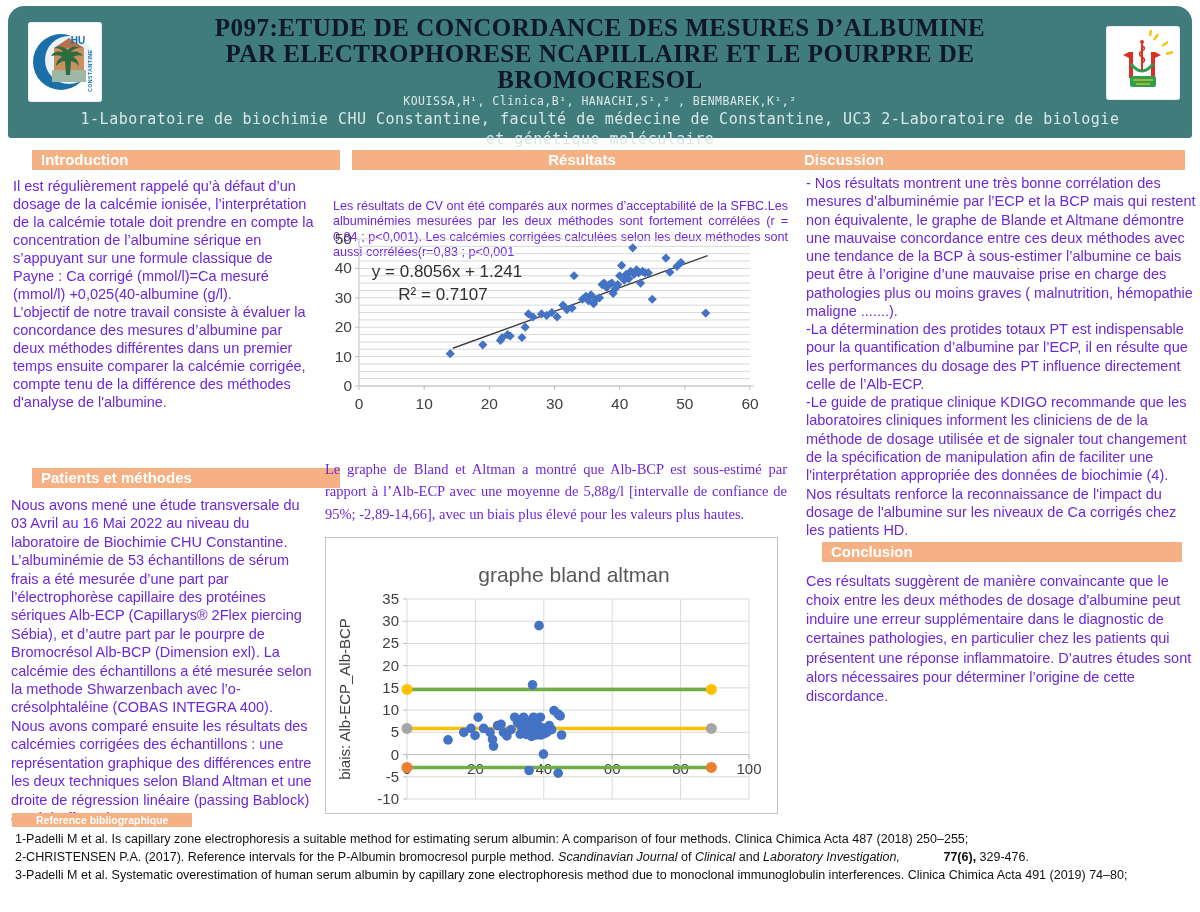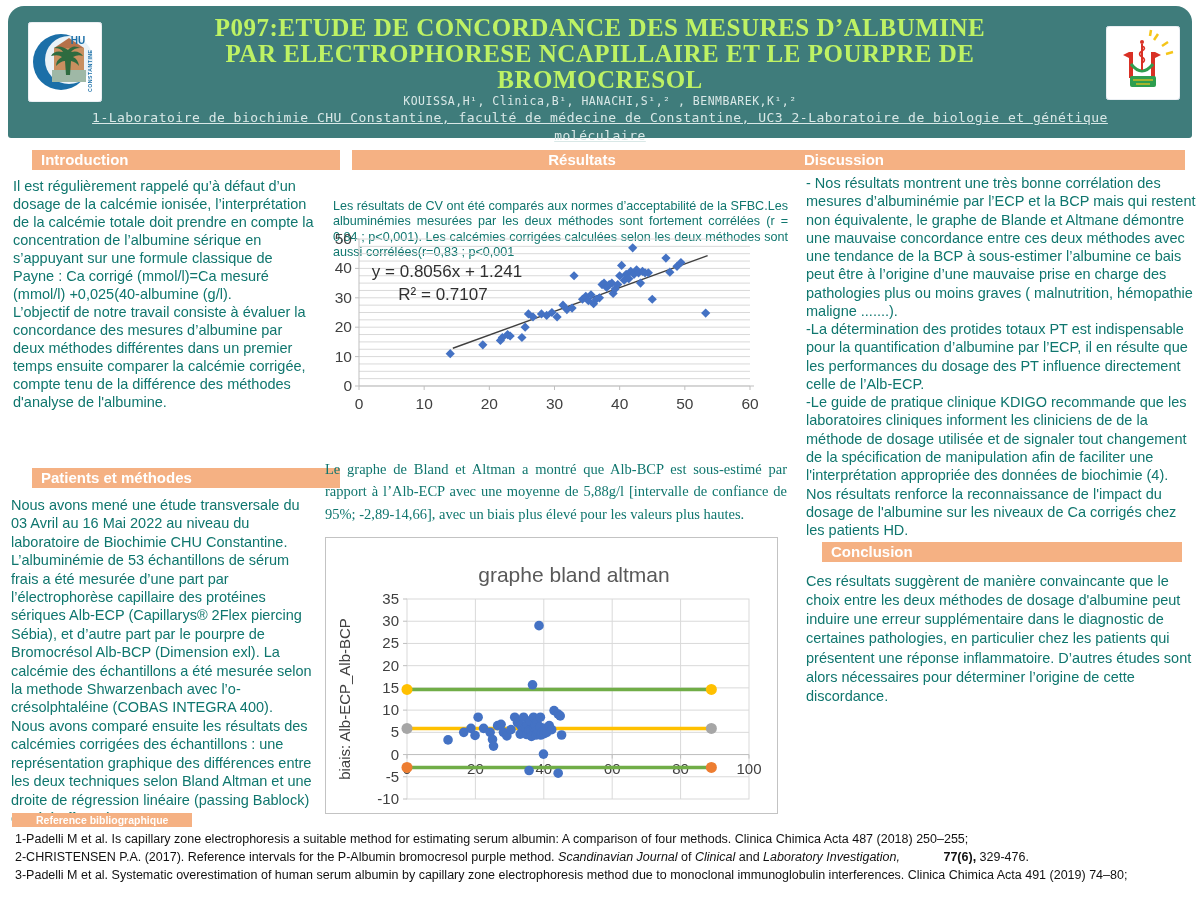--- a/index.html
+++ b/index.html
@@ -3,33 +3,33 @@
 <meta charset="utf-8">
 <style>
   html,body{margin:0;padding:0;background:#ffffff;}
   .poster{position:relative;width:1200px;height:912px;background:#ffffff;overflow:hidden;
           font-family:"Liberation Sans",sans-serif;}
   
   .banner{position:absolute;left:8px;top:6px;width:1184px;height:132px;background:#3F7C7B;
           border-radius:16px 16px 3px 3px;text-align:center;color:#fff;}
   .banner-inner{padding-top:9px;}
   .title-line{font-family:"Liberation Serif",serif;font-weight:bold;font-size:25px;line-height:1.04;
-              letter-spacing:0.5px;color:#bef264;}
+              letter-spacing:0.5px;color:#0f172a;}
   .authors{font-family:"DejaVu Sans Mono",monospace;font-size:11.5px;color:#D9E8E7;margin-top:1px;letter-spacing:0.5px;}
-  .affiliation{font-family:"DejaVu Sans Mono",monospace;font-size:13px;color:#D9E8E7;margin:1px auto 0;
-               width:1040px;line-height:1.35;letter-spacing:0.5px;text-decoration:underline;}
+  .affiliation{font-family:"DejaVu Sans Mono",monospace;font-size:15px;color:#D9E8E7;margin:1px auto 0;
+               width:1040px;line-height:1.35;letter-spacing:0.5px;}
   .logo{position:absolute;background:#fff;border-radius:4px;}
   #logo-left{left:20px;top:16px;width:74px;height:80px;}
   #logo-right{right:12px;top:20px;width:74px;height:74px;}
   
   .sec-header{position:absolute;background:#F5B183;color:#FFFFFF;font-weight:bold;font-size:15px;
               height:20px;line-height:20px;padding-left:9px;box-sizing:border-box;margin-left:22px;}
   .sec-header.centered{text-align:center;padding-left:0;}
   
-  .body-text{position:absolute;color:#0f766e;white-space:pre-line;}
+  .body-text{position:absolute;color:#6d28d9;white-space:pre-line;}
   #intro-text{left:13px;top:178px;width:303px;font-size:14.5px;line-height:1.24;}
   #methods-text{left:11px;top:496px;width:307px;font-size:14.5px;line-height:1.27;}
   #results-text{left:333px;top:171px;width:455px;font-size:12.6px;line-height:1.23;text-align:justify;margin-top:28px;}
   #bland-text{left:325px;top:458px;width:462px;font-family:"Liberation Serif",serif;font-size:14.5px;
               line-height:1.55;text-align:justify;}
   #discussion-text{left:806px;top:174px;width:391px;font-size:14.5px;line-height:1.26;}
   #conclusion-text{left:806px;top:572px;width:388px;font-size:14.5px;line-height:1.32;}
   
   #scatter-svg{position:absolute;left:335px;top:228px;}
   #ba-box{position:absolute;left:325px;top:537px;width:453px;height:277px;border:1px solid #C3C3C3;

